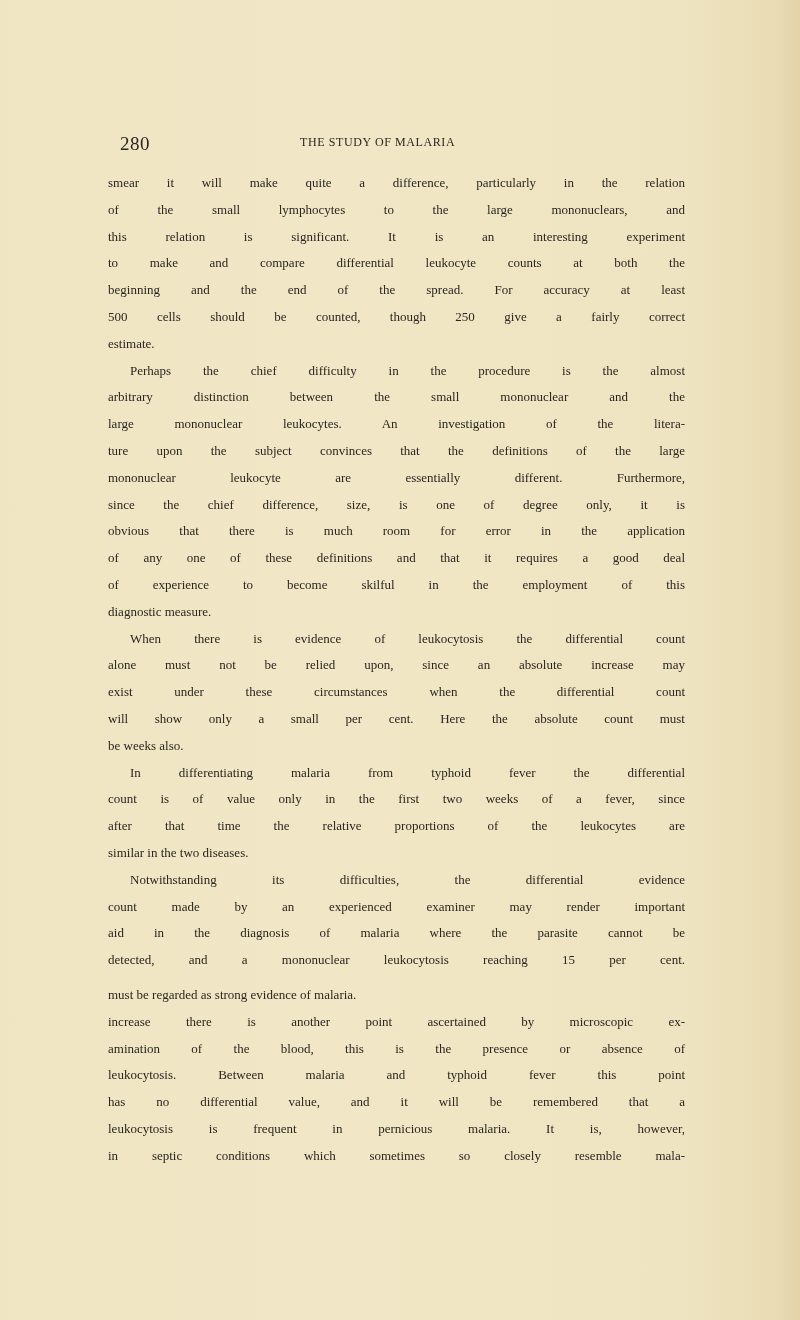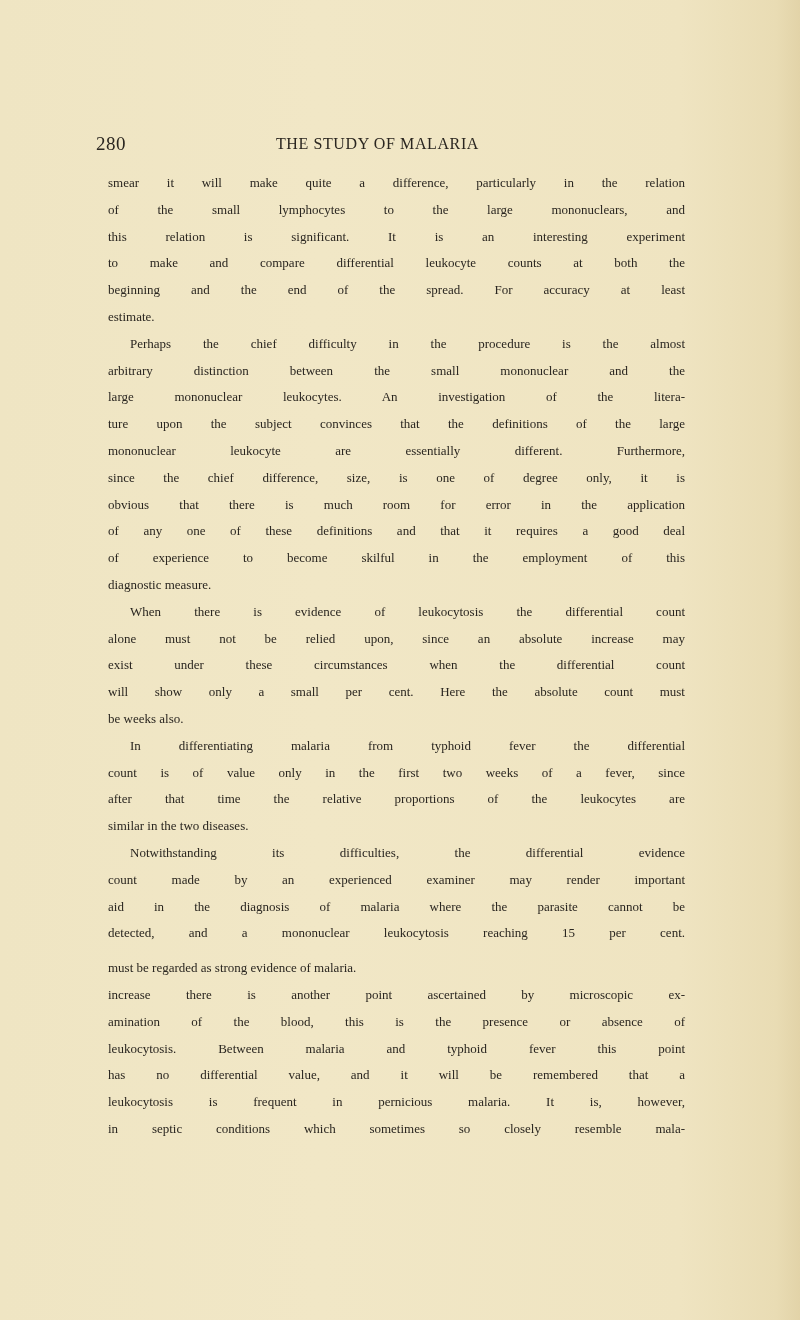--- a/index.html
+++ b/index.html
@@ -4,27 +4,27 @@
 <style>
   html, body { margin:0; padding:0; }
   body {
     width:800px; height:1320px; overflow:hidden;
     background: linear-gradient(90deg, #efe5c3 0%, #f1e7c6 40%, #efe4c1 85%, #e9dcb4 97%, #e2d3a8 100%);
     font-family: "Liberation Serif", "DejaVu Serif", serif;
     color:#2a2620;
     position:relative;
   }
   .header {
-    position:absolute; left:96px; top:133px; width:577px; height:24px;
+    position:absolute; left:120px; top:133px; width:577px; height:24px;
   }
   .page-number {
     position:absolute; left:0; top:0; font-size:19px; letter-spacing:0.5px;
   }
   .running-head {
-    position:absolute; left:180px; top:2px; font-size:16px; letter-spacing:0.6px;
+    position:absolute; left:180px; top:2px; font-size:12px; letter-spacing:0.6px;
   }
   .body-text {
     position:absolute; left:108px; top:170px; width:577px;
   }
   .line {
     display:block; height:26.8px; line-height:26.8px; font-size:13px;
     text-align:justify; text-align-last:justify; white-space:nowrap;
     overflow:visible;
   }
   .line.last { text-align-last:left; }
@@ -37,20 +37,21 @@
   <span class="page-number">280</span>
   <span class="running-head">THE STUDY OF MALARIA</span>
 </div>
 
 <div class="body-text" id="body-text">
     <span class="line" style="white-space: normal;">smear it will make quite a difference, particularly in the relation</span>
     <span class="line" style="white-space: normal;">of the small lymphocytes to the large mononuclears, and</span>
     <span class="line" style="white-space: normal;">this relation is significant.  It is an interesting experiment</span>
     <span class="line" style="white-space: normal;">to make and compare differential leukocyte counts at both the</span>
     <span class="line" style="white-space: normal;">beginning and the end of the spread.  For accuracy at least</span>
+    <span class="line" style="white-space: normal;">500 cells should be counted, though 250 give a fairly correct</span>
     <span class="line last" style="white-space: normal;">estimate.</span>
     <span class="line indent" style="white-space: normal;">Perhaps the chief difficulty in the procedure is the almost</span>
     <span class="line" style="white-space: normal;">arbitrary distinction between the small mononuclear and the</span>
     <span class="line" style="white-space: normal;">large mononuclear leukocytes.  An investigation of the litera-</span>
     <span class="line" style="white-space: normal;">ture upon the subject convinces that the definitions of the large</span>
     <span class="line" style="white-space: normal;">mononuclear leukocyte are essentially different.  Furthermore,</span>
     <span class="line" style="white-space: normal;">since the chief difference, size, is one of degree only, it is</span>
     <span class="line" style="white-space: normal;">obvious that there is much room for error in the application</span>
     <span class="line" style="white-space: normal;">of any one of these definitions and that it requires a good deal</span>
     <span class="line" style="white-space: normal;">of experience to become skilful in the employment of this</span>

